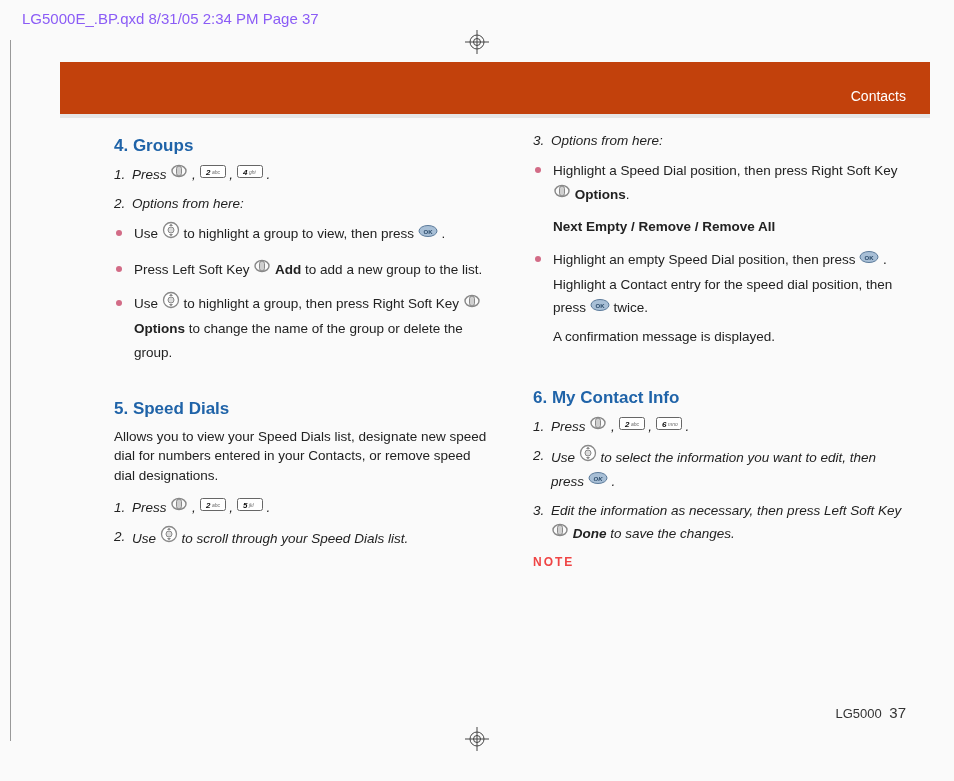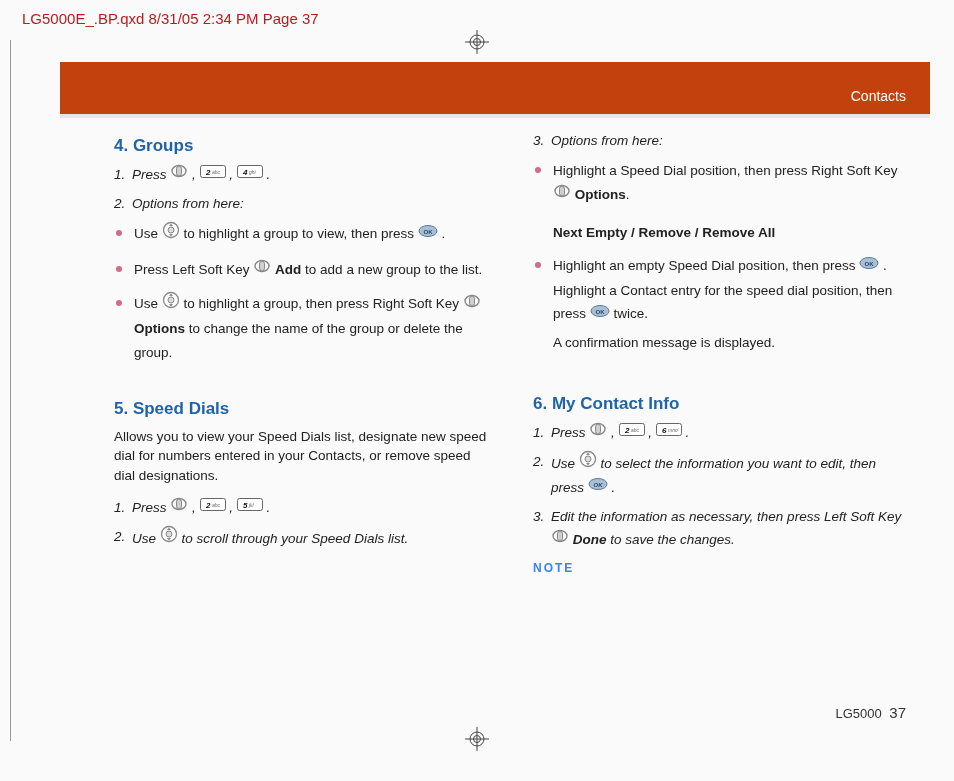--- a/index.html
+++ b/index.html
@@ -11,21 +11,21 @@
     position: relative;
     color: #222;
     font-size: 14px;
     overflow: hidden;
   }
   .print-meta {
     position: absolute;
     top: 10px;
     left: 22px;
     font-size: 15px;
-    color: #b91c1c;
+    color: #8b5cf6;
   }
   .crop-mark-top {
     position: absolute;
     top: 30px;
     left: 50%;
     transform: translateX(-50%);
   }
   .crop-mark-bottom {
     position: absolute;
     bottom: 30px;
@@ -111,21 +111,21 @@
     height: 6px;
     background: #d26b86;
     border-radius: 50%;
     position: absolute;
     left: 2px;
     top: 8px;
   }
   .bold { font-weight: 700; }
   .note-row { display: flex; gap: 16px; margin-top: 8px; align-items:flex-start; }
   .note-label {
-    color: #3b82f6;
+    color: #ef4444;
     font-weight: 900;
     letter-spacing: 2px;
     font-size: 12px;
     flex: 0 0 auto;
     padding-top:1px;
   }
   .note-text { font-size: 12.5px; line-height: 1.5; flex: 1; }
   .icon {
     display: inline-block;
     vertical-align: middle;
@@ -284,21 +284,21 @@
     <ol start="3" style="counter-reset:item 2">
       <li>Options from here:</li>
     </ol>
     <ul>
       <li>
         <span>Highlight a Speed Dial position, then press Right Soft Key </span>
         <span class="icon"><svg width="18" height="14">
               <use href="#softkey-icon"></use>
             </svg></span>
         <span class="bold"> Options</span><span>.</span>
-        <div class="bold" style="margin-top:14px">Next Empty / Remove / Remove All</div>
+        <div class="bold" style="margin-top:8px">Next Empty / Remove / Remove All</div>
       </li>
       <li>
         <span>Highlight an empty Speed Dial position, then press </span>
         <span class="icon"><svg width="20" height="14">
               <use href="#ok-icon"></use>
             </svg></span>
         <span>. Highlight a Contact entry for the speed dial position, then press </span>
         <span class="icon"><svg width="20" height="14">
               <use href="#ok-icon"></use>
             </svg></span>

